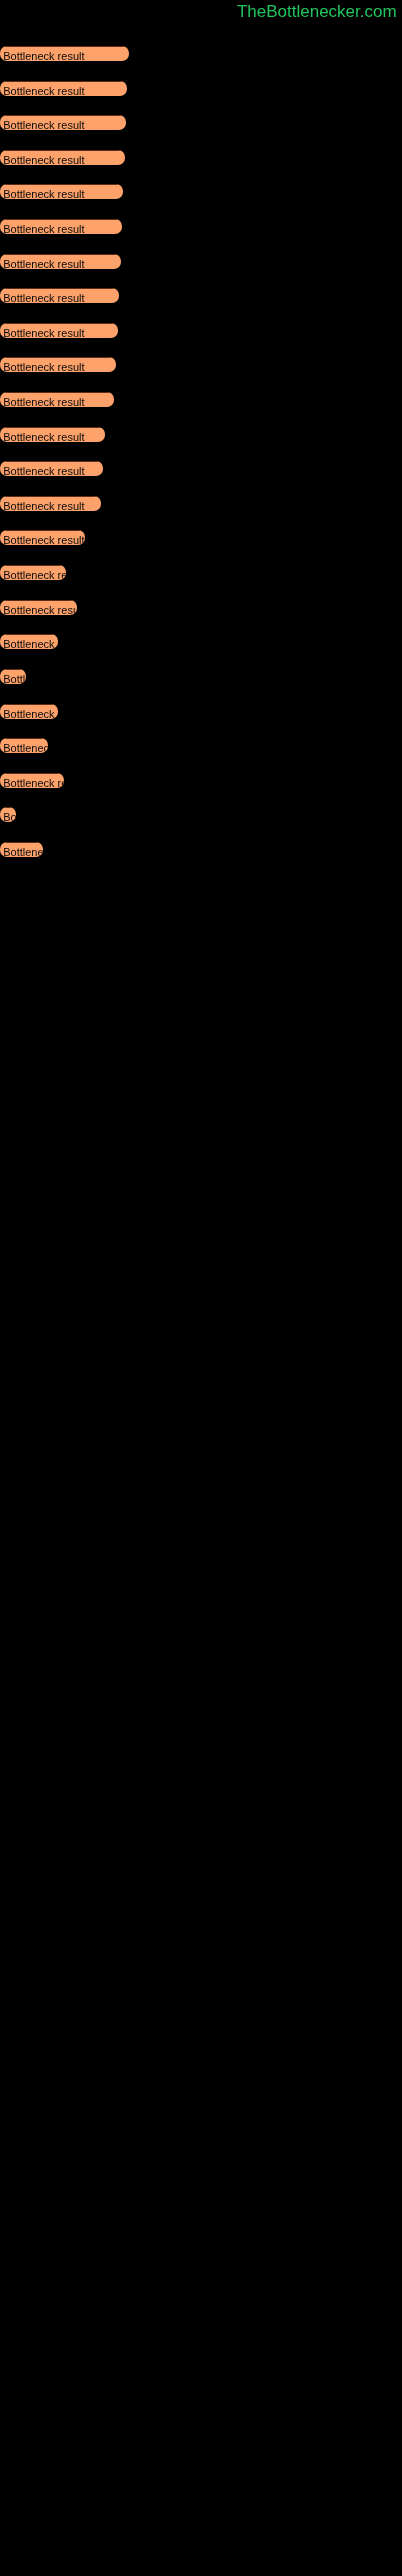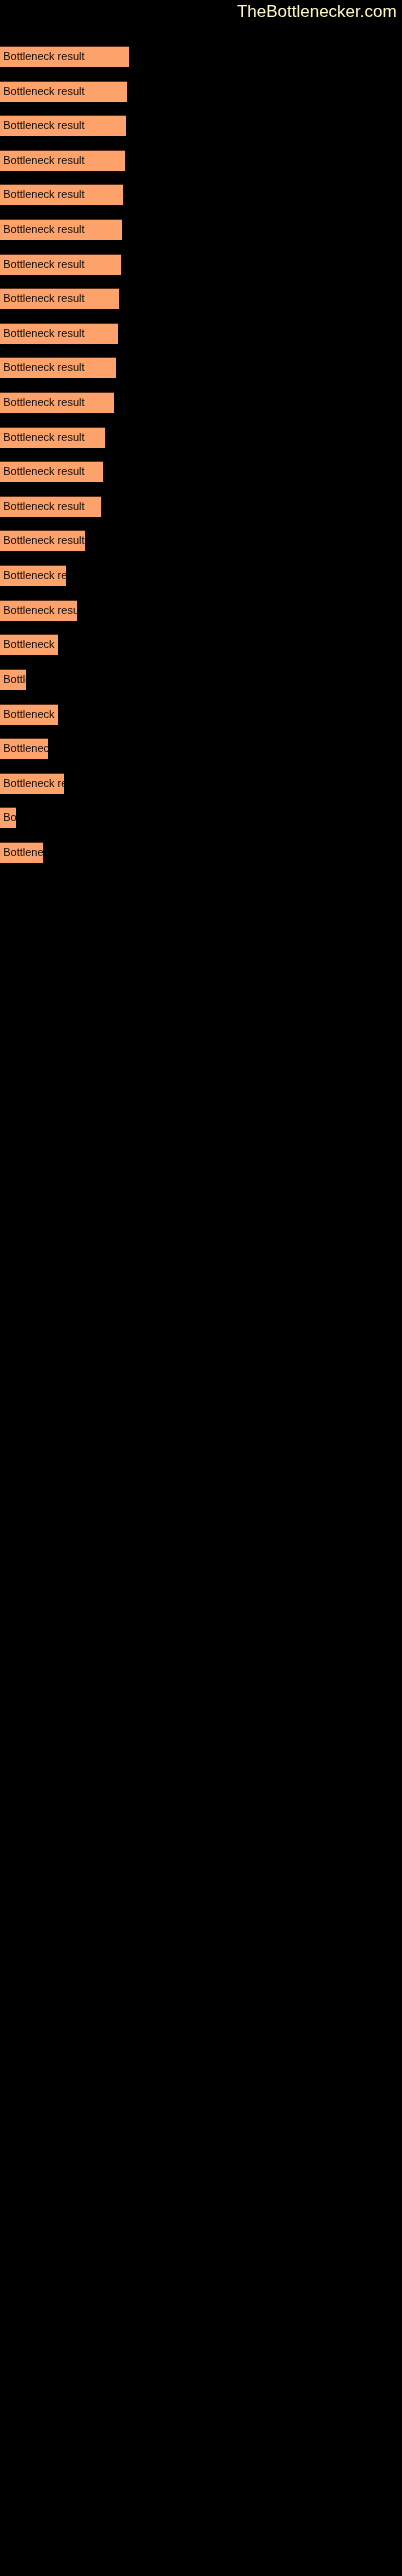--- a/index.html
+++ b/index.html
@@ -13,21 +13,21 @@
     position: relative;
     overflow: hidden;
     font-family: "Liberation Sans", sans-serif;
     background: #000000;
   }
   #site-title {
     position: absolute;
     right: 6.4px;
     top: 1.6px;
     font-size: 17px;
-    color: #fef9c3;
+    color: #22c55e;
     letter-spacing: 0px;
     white-space: nowrap;
     font-family: "Liberation Sans", sans-serif;
   }
   #chart-area {
     position: absolute;
     left: 0;
     top: 0;
     width: 403px;
     height: 2576px;
@@ -55,22 +55,23 @@
     font-size: 11px;
     color: #0a0a0a;
     white-space: nowrap;
     overflow: hidden;
     font-family: "Liberation Sans", sans-serif;
   }
   .clip {
     position: absolute;
     left: 0;
     top: 0;
-    height: 21px;
+    height: 15px;
     overflow: hidden;
+    border-radius: 7px;
   }
 </style>
 </head>
 <body>
 
 <div id="site-title">TheBottlenecker.com</div>
 
 <div id="chart-area">
     <div class="bar-row" style="top: 46px; width: 129px;">
       <div class="clip" style="width: 129px;">

